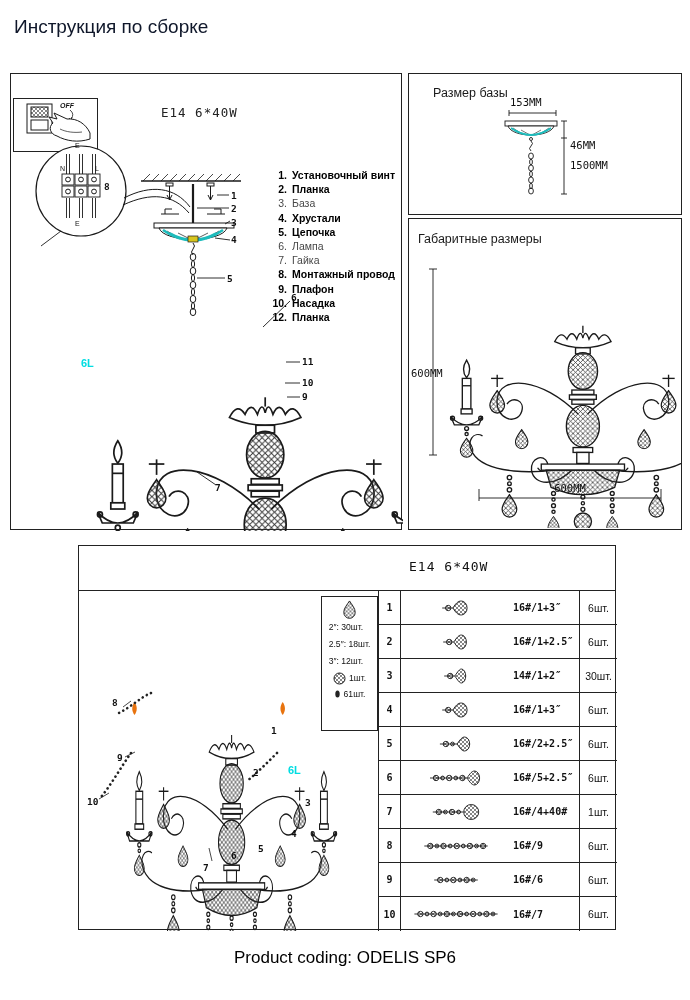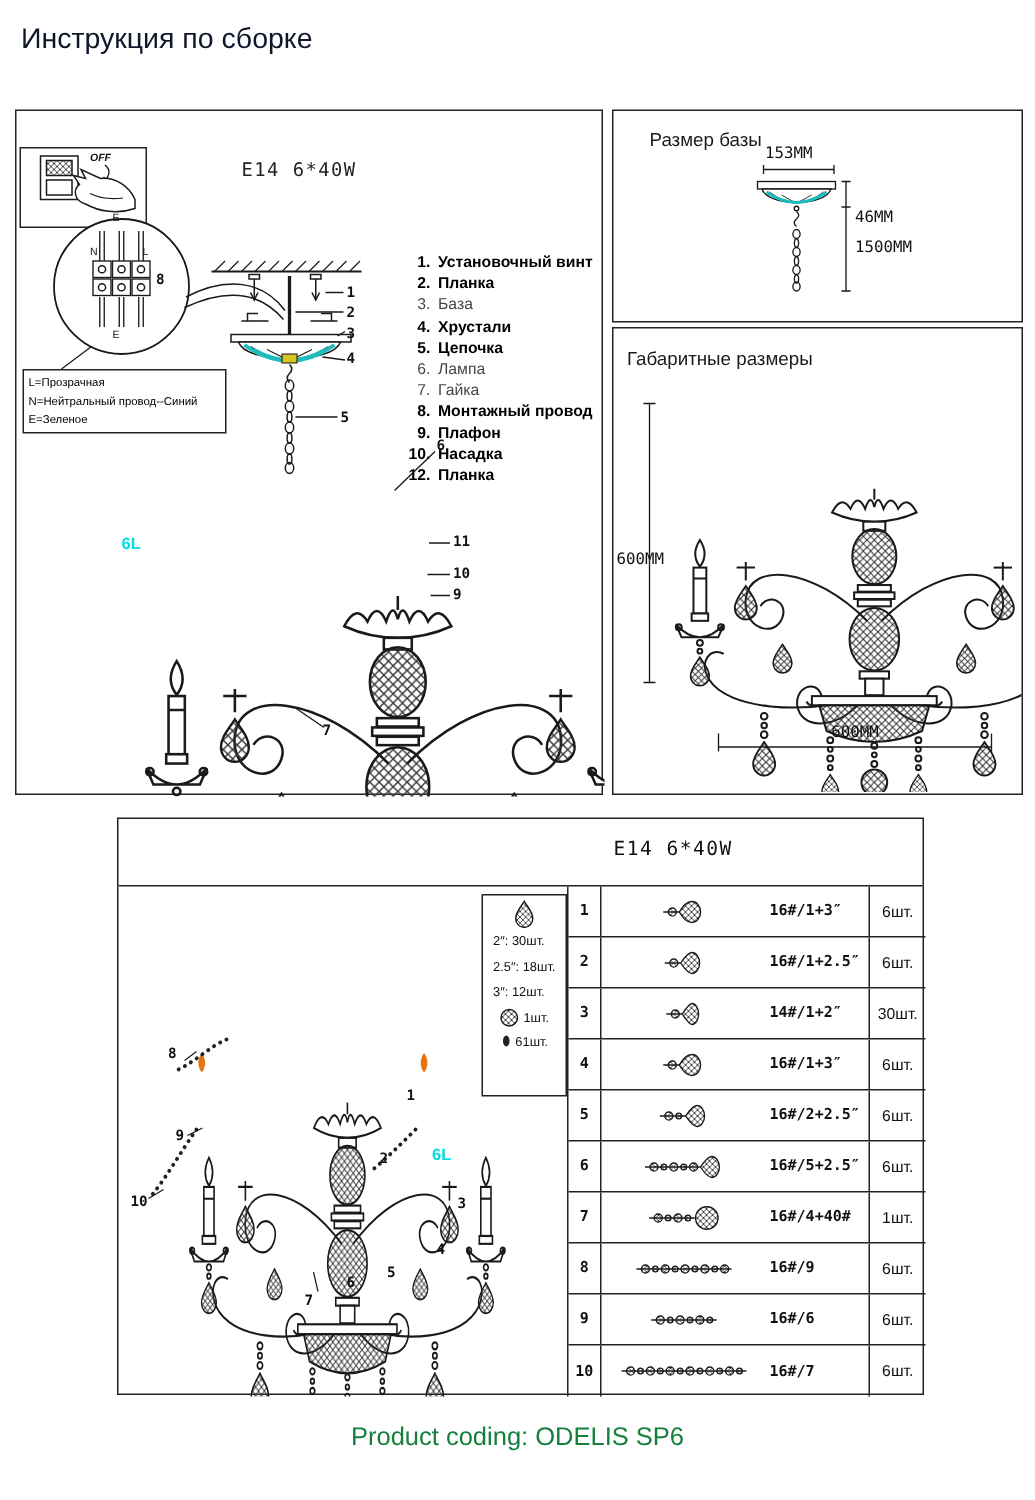--- a/index.html
+++ b/index.html
@@ -2,21 +2,21 @@
 <html><head>
 <meta charset="utf-8">
 <style>
   html,body{margin:0;padding:0;}
   body{width:690px;height:1000px;position:relative;background:#fff;color:#111;
        font-family:"Liberation Sans",sans-serif;overflow:hidden;}
   .abs{position:absolute;}
   .panel{position:absolute;border:1.2px solid #222;background:#fff;box-sizing:border-box;}
   .nw{white-space:nowrap;}
   .page-title{position:absolute;left:14px;top:16px;font-size:19px;color:#0f172a;}
-  .footer{position:absolute;left:0;top:948px;width:690px;text-align:center;font-size:17px;color:#15803d;}
+  .footer{position:absolute;left:0;top:948px;width:690px;text-align:center;font-size:17px;color:#000000;}
   .lampspec{position:absolute;font:12.5px "DejaVu Sans Mono",monospace;letter-spacing:1px;color:#222;}
   .ptitle{position:absolute;font-size:12.5px;color:#1a1a1a;}
   .dimlbl{position:absolute;font:10.5px "DejaVu Sans Mono",monospace;color:#111;}
   .co{position:absolute;font:bold 9.5px "DejaVu Sans Mono",monospace;color:#111;white-space:nowrap;}
   .tiny{font:7px "Liberation Sans",sans-serif;}
   .cyan{position:absolute;font:bold 11px "Liberation Sans",sans-serif;}
   .legendbox{position:absolute;left:4px;top:172px;width:136px;height:43px;border:1px solid #222;
              box-sizing:border-box;padding:2px 0 0 3px;font-size:7.6px;line-height:12.5px;color:#000;}
   .partslist{position:absolute;left:256px;top:46px;width:132px;margin-top:48px;}
   .pitem{height:14.2px;line-height:14.2px;font-size:10.5px;font-weight:700;color:#000;white-space:nowrap;}
@@ -146,25 +146,20 @@
         <rect x="17" y="21" width="17" height="10" fill="#fff"></rect>
         <path d="M56 11 q5 4 1 9" stroke-width="0.8"></path>
         <path d="M55 19 l2 2 l1 -3" stroke-width="0.8"></path>
         <path d="M76 34 C72 25 63 19 53 20 L40 14 L43 20 L35 18 L39 24 C34 28 36 35 43 37 C52 42 64 44 76 40 Z" fill="#fff"></path>
         <path d="M46 30 C52 33 60 34 68 33" stroke-width="0.7"></path>
       </g>
     </svg>
     <span class="offlbl">OFF</span>
   </div>
 
-  <div class="legendbox">
-      <div>L=Прозрачная</div>
-      <div>N=Нейтральный провод--Синий</div>
-      <div>E=Зеленое</div>
-    </div>
 
   <div class="partslist">
       <div class="pitem"><span class="pnum">1.</span><span>Установочный винт</span></div>
       <div class="pitem"><span class="pnum">2.</span><span>Планка</span></div>
       <div class="pitem dim"><span class="pnum">3.</span><span>База</span></div>
       <div class="pitem"><span class="pnum">4.</span><span>Хрустали</span></div>
       <div class="pitem"><span class="pnum">5.</span><span>Цепочка</span></div>
       <div class="pitem dim"><span class="pnum">6.</span><span>Лампа</span></div>
       <div class="pitem dim"><span class="pnum">7.</span><span>Гайка</span></div>
       <div class="pitem"><span class="pnum">8.</span><span>Монтажный провод</span></div>

